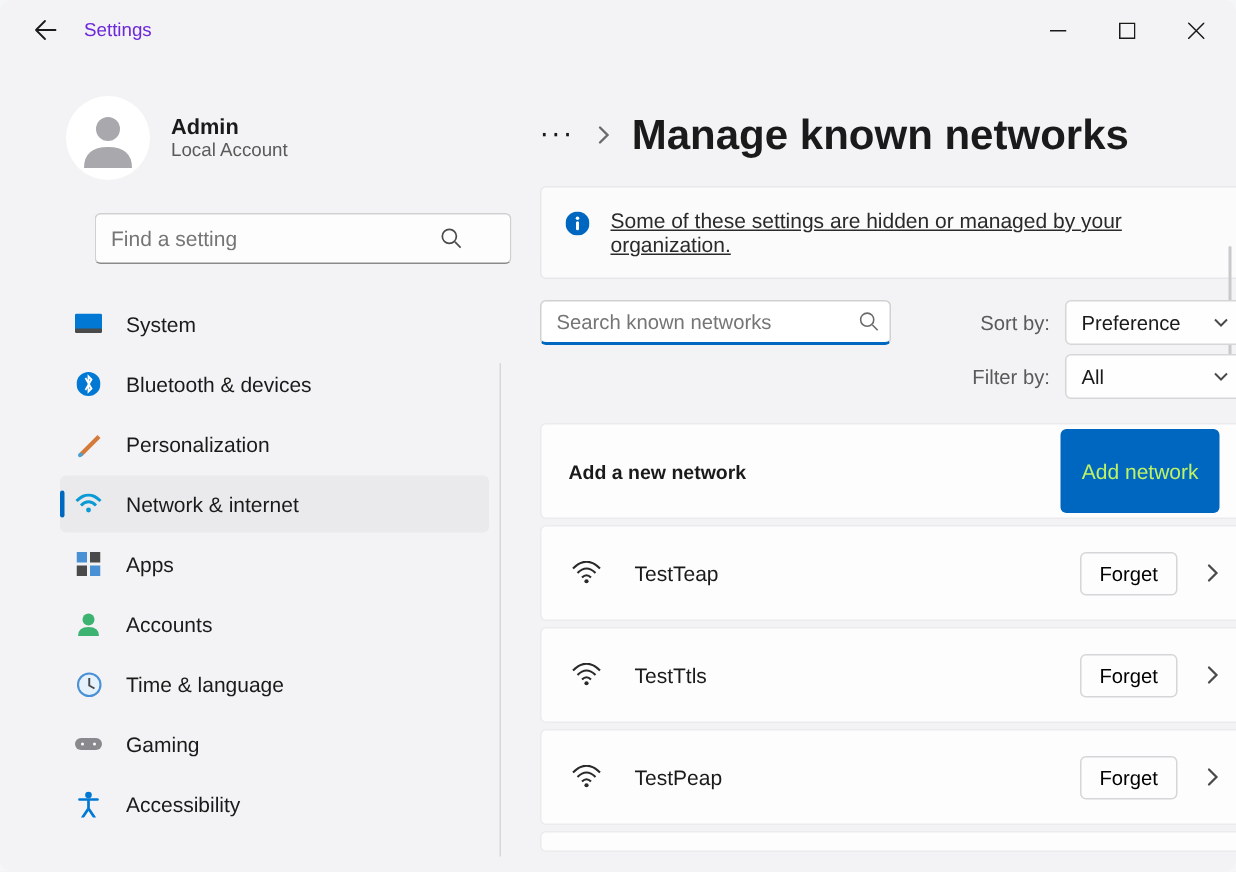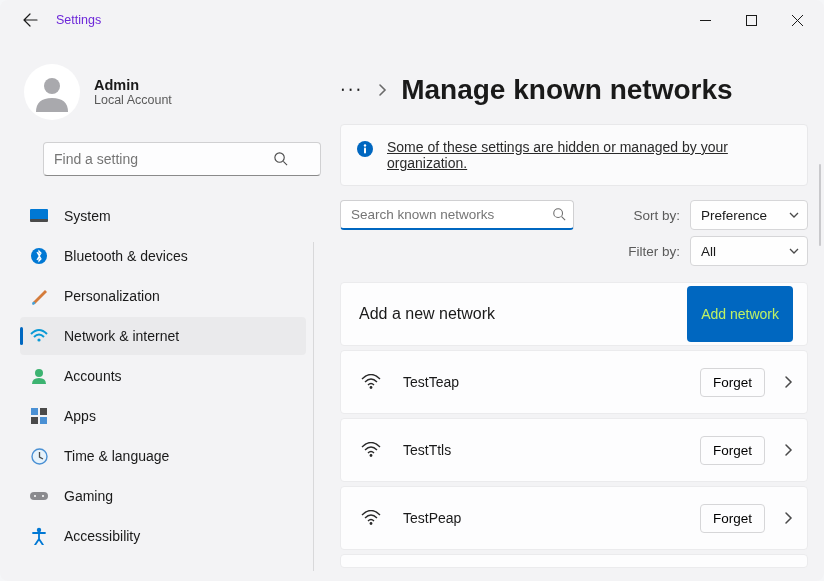--- a/index.html
+++ b/index.html
@@ -11,21 +11,21 @@
     height: 581px;
     overflow: hidden;
     color: #1a1a1a;
   }
   .window { width: 824px; height: 581px; display: flex; flex-direction: column; background: #f3f3f5; border-radius: 8px; }
   .titlebar { height: 40px; display: flex; align-items: center; padding: 0 4px 0 14px; }
   .titlebar .back { width: 32px; display:flex; justify-content:center; }
   .titlebar .title { font-size: 12.5px; margin-left: 10px; color: #6d28d9; }
   .titlebar .spacer { flex: 1; }
   .winbtn { width: 46px; height: 32px; display:flex; align-items:center; justify-content:center; }
-  .body { flex:1; display:flex; overflow:hidden; }
+  .body { flex:1; display:flex; overflow:hidden;margin-left:20px; }
   .sidebar { width: 320px; padding: 0 14px 0 20px; display:flex; flex-direction:column; position:relative; }
   .profile { display:flex; align-items:center; margin: 24px 0 18px 4px; gap: 14px; }
   .avatar { width: 56px; height:56px; border-radius:50%; background:#fff; display:flex; align-items:center; justify-content:center; }
   .profile .name { font-weight:600; font-size:14.5px; }
   .profile .sub { font-size:12.5px; color:#5a5a5a; }
   .searchbox { margin: 4px 0 18px 0; position:relative;padding-left:23px; }
   .searchbox input { width: 278px; height: 34px; border:1px solid #d0d0d2; border-bottom:1.5px solid #8a8a8a; border-radius:4px; padding: 0 34px 0 10px; font-size:14px; background:#fdfdfe; outline:none; }
   .searchbox .sicon { position:absolute; right:18px; top:9px; }
   .navlist { display:flex; flex-direction:column; gap:0; margin-top:2px; overflow:hidden; }
   .navitem { display:flex; align-items:center; height:38px; padding: 0 10px; border-radius:4px; cursor:default; gap:16px; margin:1px 0; }
@@ -45,21 +45,21 @@
   .knownsearch { width:234px; height:30px; border:1px solid #d0d0d2; border-bottom:2px solid #0067c0; border-radius:4px; padding:0 28px 0 10px; font-size:13.5px; outline:none; }
   .kswrap { position:relative; }
   .kswrap .sicon { position:absolute; right:8px; top:7px; }
   .controls .right { margin-left:auto; display:flex; flex-direction:column; gap:6px; }
   .selrow { display:flex; align-items:center; gap:10px; justify-content:flex-end; }
   .selrow label { font-size:13.5px; color:#5a5a5a; }
   .pill { height:30px; min-width:118px; border:1px solid #d6d6d8; border-radius:4px; background:#fefefe; padding:0 28px 0 10px; font-size:13.5px; display:flex; align-items:center; position:relative; }
   .pill .dd { position:absolute; right:8px; top:10px; }
   .cardlist { margin-top:16px; display:flex; flex-direction:column; gap:4px; width:468px; }
   .card { background:#fdfdfe; border:1px solid #ebebed; border-radius:4px; display:flex; align-items:center; padding: 0 14px 0 18px; height:64px; }
-  .card.addn .t { font-size:16px; }
+  .card.addn .t { font-size:13px;font-weight:bold; }
   .addbtn { background:#0067c0; color:#bef264; border:none; border-radius:4px; padding:20px 14px; font-size:14px; margin-left:auto; cursor:default; }
   .card .wicon { width:24px; display:flex; justify-content:center; }
   .card .nname { margin-left:20px; font-size:14px; }
   .forgetbtn { margin-left:auto; background:#fdfdfe; border:1px solid #d6d6d8; border-radius:4px; padding:6px 12px; font-size:13.5px; cursor:default; }
   .card .rchev { margin-left:18px; }
   .scrollind { position:absolute; right:3px; top:124px; width:2px; height:82px; background:#c9c9cc; border-radius:2px; }
   svg { display:block; }
 </style>
 </head>
 <body>
@@ -149,36 +149,36 @@
                 <path d="M1 5 Q9 -3 17 5" stroke="#0a9ad6" stroke-width="2" fill="none"></path>
                 <path d="M4 8 Q9 3 14 8" stroke="#0a9ad6" stroke-width="2" fill="none"></path>
                 <circle cx="9" cy="11" r="1.6" fill="#0a9ad6"></circle>
               </svg>
             </span>
           <span>Network &amp; internet</span>
         </div>
         <div class="navitem">
           <span class="nicon">
               <svg width="16" height="16" viewBox="0 0 16 16">
-                <circle cx="8" cy="5" r="4" fill="#3cb371"></circle>
-                <path d="M1 16 Q1 10 8 10 Q15 10 15 16 Z" fill="#3cb371"></path>
-              </svg>
-            </span>
-          <span>Accounts</span>
-        </div>
-        <div class="navitem">
-          <span class="nicon">
-              <svg width="16" height="16" viewBox="0 0 16 16">
                 <rect x="0" y="0" width="7" height="7" fill="#4a90d4"></rect>
                 <rect x="9" y="0" width="7" height="7" fill="#4a4a4a"></rect>
                 <rect x="0" y="9" width="7" height="7" fill="#4a4a4a"></rect>
                 <rect x="9" y="9" width="7" height="7" fill="#4a90d4"></rect>
               </svg>
             </span>
           <span>Apps</span>
+        </div>
+        <div class="navitem">
+          <span class="nicon">
+              <svg width="16" height="16" viewBox="0 0 16 16">
+                <circle cx="8" cy="5" r="4" fill="#3cb371"></circle>
+                <path d="M1 16 Q1 10 8 10 Q15 10 15 16 Z" fill="#3cb371"></path>
+              </svg>
+            </span>
+          <span>Accounts</span>
         </div>
         <div class="navitem">
           <span class="nicon">
               <svg width="17" height="17" viewBox="0 0 17 17">
                 <circle cx="8.5" cy="8.5" r="7.5" stroke="#4a90d4" stroke-width="1.4" fill="#e6f2fb"></circle>
                 <path d="M8.5 4 V9 L12 11" stroke="#4a4a4a" stroke-width="1.3" fill="none"></path>
               </svg>
             </span>
           <span>Time &amp; language</span>
         </div>

